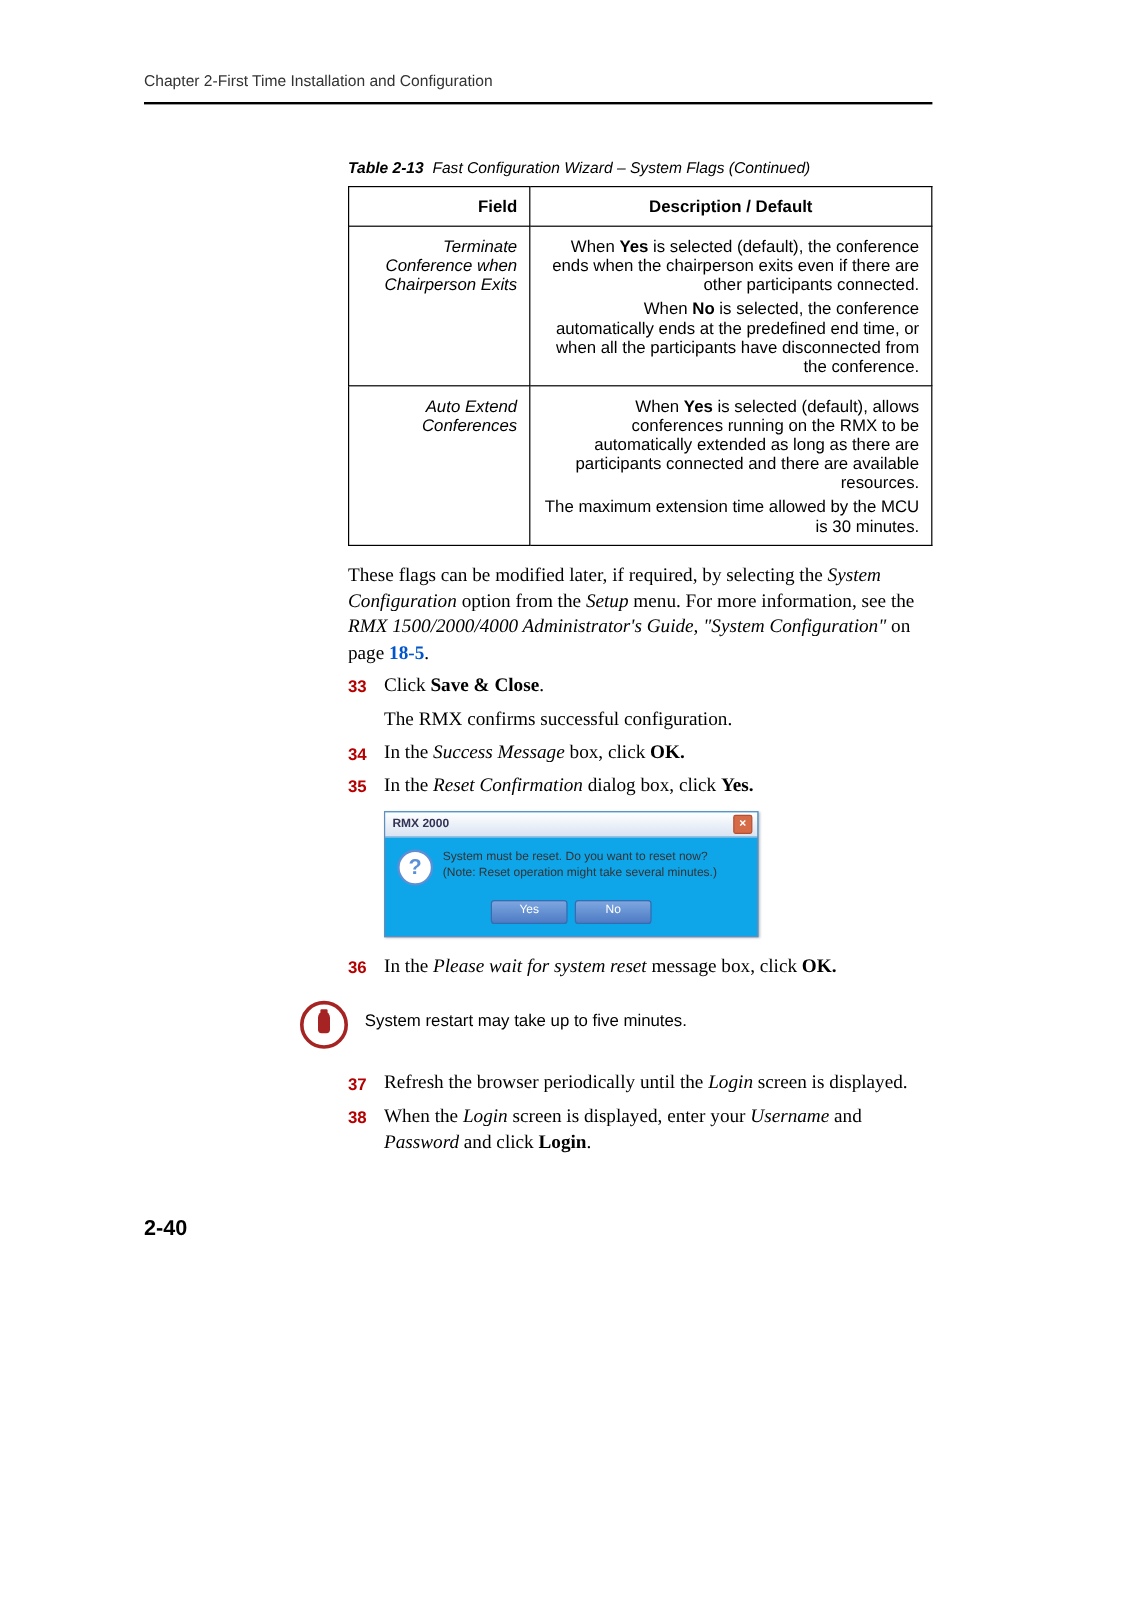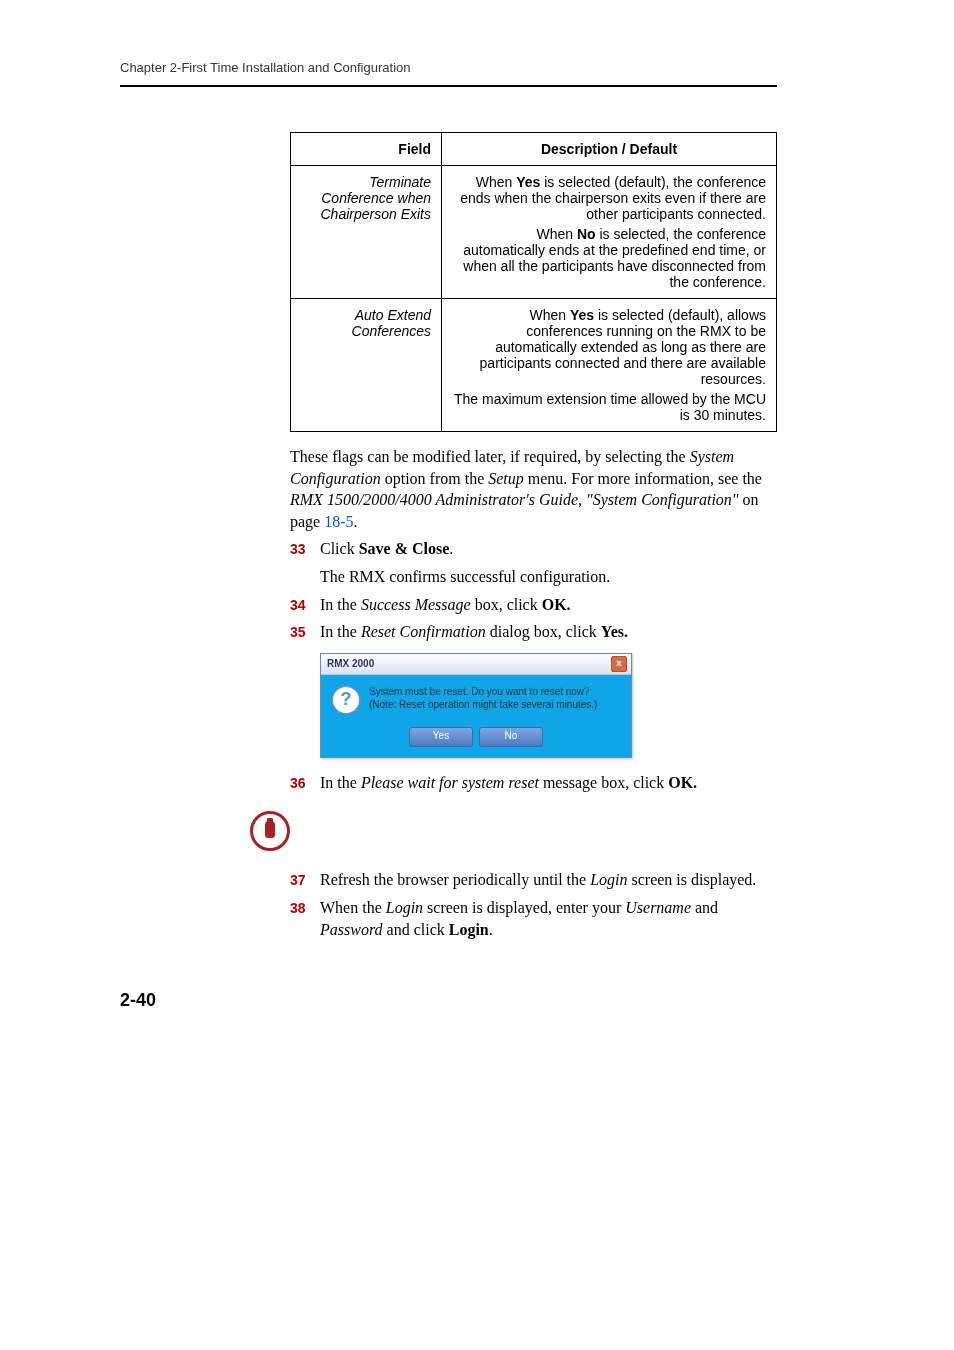--- a/index.html
+++ b/index.html
@@ -65,21 +65,21 @@
     width: 130px;
   }
   .bodytext {
     font-family: "Book Antiqua", Palatino, "Times New Roman", serif;
     font-size: 16px;
     line-height: 1.35;
     margin: 14px 0 0 0;
   }
   .ital { font-style: italic; }
   .bold { font-weight: bold; }
-  .link { color: #0055cc; font-weight: normal; margin-top: 12px; }
+  .link { color: #0055cc; font-weight: bold; margin-top: 12px; }
   ol.steps {
     list-style: none;
     padding: 0;
     margin: 6px 0 0 0;
     font-family: "Book Antiqua", Palatino, "Times New Roman", serif;
     font-size: 16px;
   }
   ol.steps > li {
     display: flex;
     margin: 6px 0;
@@ -215,20 +215,24 @@
 </style>
 </head>
 <body>
 
 <div class="page">
   <div class="running-head">Chapter 2-First Time Installation and Configuration</div>
   <hr class="head-rule">
 
   <div class="content-area">
 
+    <div class="table-caption">
+      <span class="bold">Table 2-13</span>
+      &nbsp;<span class="ital">Fast Configuration Wizard – System Flags (Continued)</span>
+    </div>
 
     <table class="tab">
       <thead>
         <tr>
           <th>Field</th>
           <th class="desc">Description / Default</th>
         </tr>
       </thead>
       <tbody>
         <tr>
@@ -304,20 +308,21 @@
         <span class="num">36</span>
         <span class="step-body">
           <span>In the </span><span class="ital">Please wait for system reset</span><span> message box, click </span><span class="bold">OK.</span>
         </span>
       </li>
     </ol>
   </div>
 
   <div class="note-row">
     <div class="note-icon"></div>
+    <div style="padding-top:8px">System restart may take up to five minutes.</div>
   </div>
 
   <div class="content-area">
     <ol class="steps">
       <li>
         <span class="num">37</span>
         <span class="step-body">
           <span>Refresh the browser periodically until the </span><span class="ital">Login</span><span> screen is displayed.</span>
         </span>
       </li>

